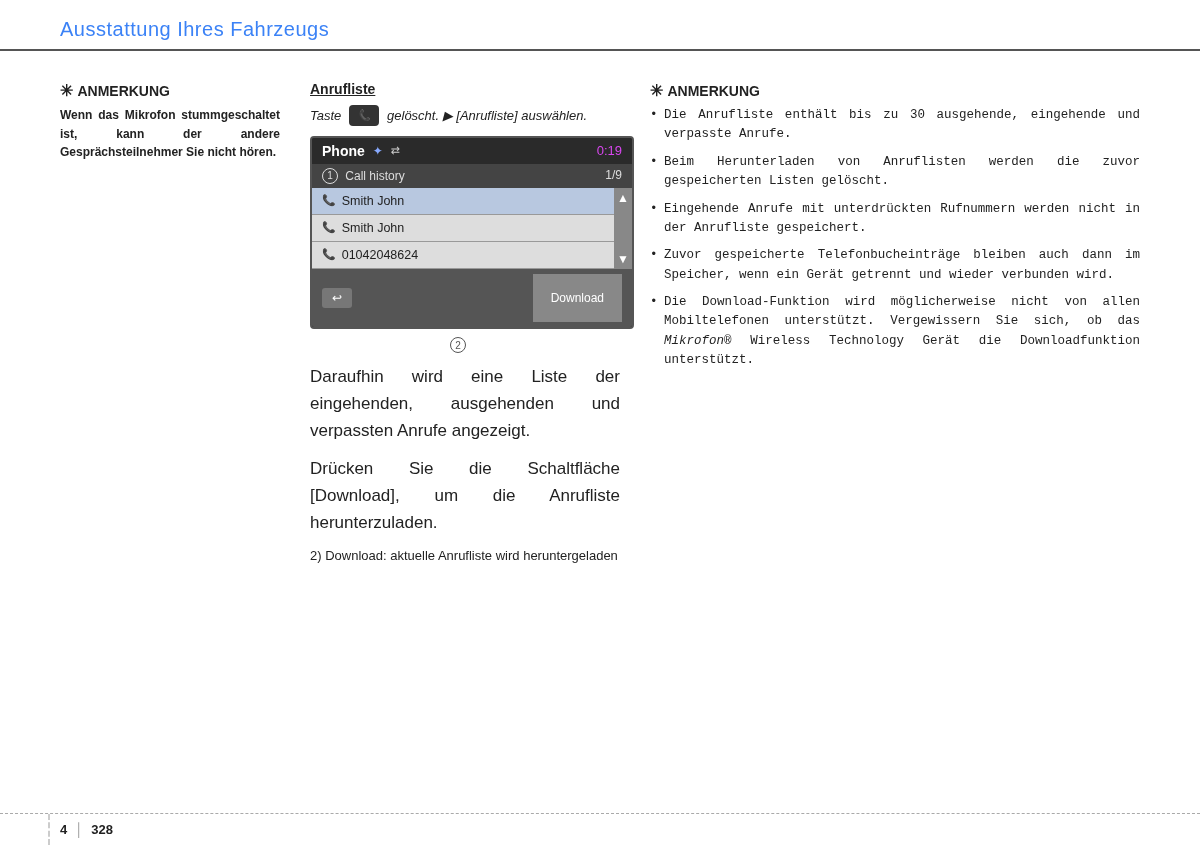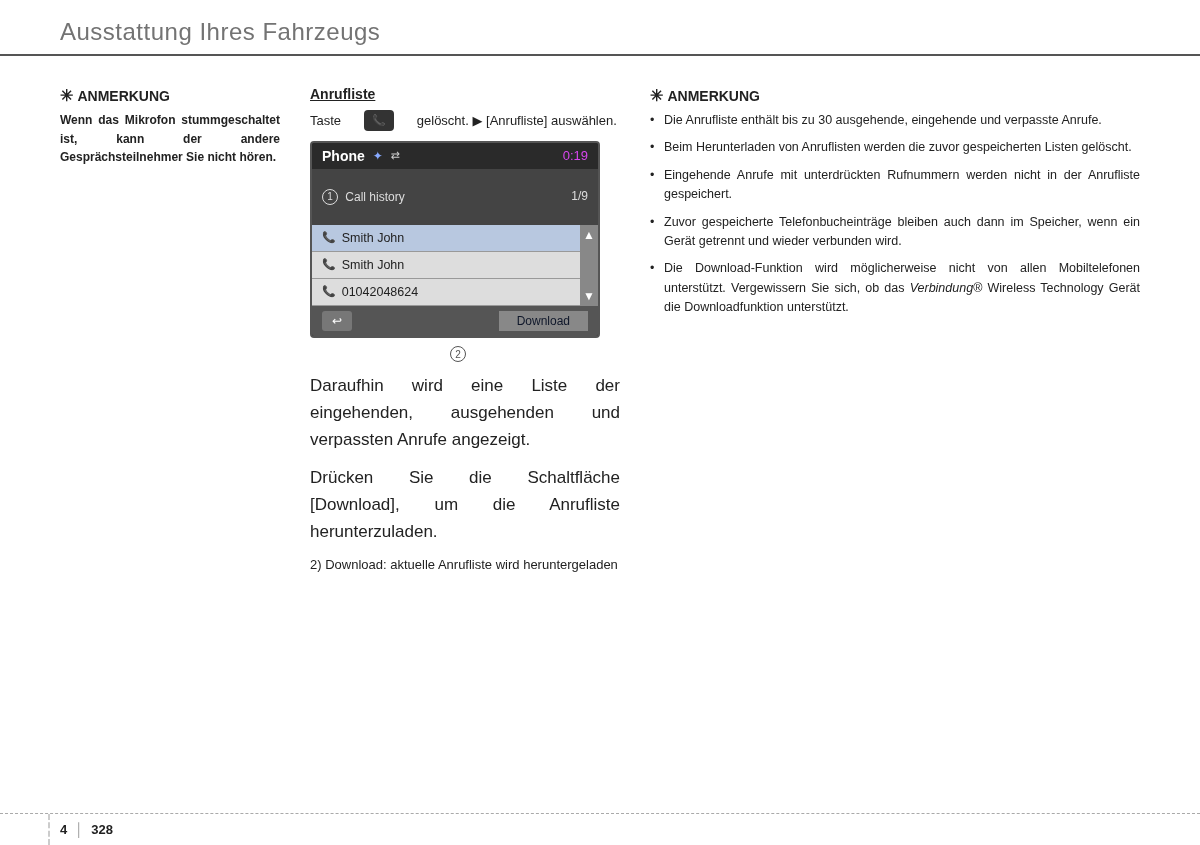--- a/index.html
+++ b/index.html
@@ -14,23 +14,23 @@
       overflow: hidden;
     }
 
     
     .page-header {
       padding: 18px 60px 8px 60px;
       border-bottom: 2px solid #555;
       margin-bottom: 0;
     }
     .page-header-title {
-      font-size: 24px;
+      font-size: 20px;
       font-weight: normal;
-      color: #737373;
+      color: #3b82f6;
       letter-spacing: 0.5px;
     }
 
     
     .content-area {
       padding: 30px 60px 20px 60px;
       display: flex;
       gap: 30px;
       height: calc(845px - 120px);
     }
@@ -78,43 +78,44 @@
       margin-bottom: 8px;
       text-decoration: underline;
     }
 
     .intro-text {
       font-size: 13px;
       line-height: 1.5;
       margin-bottom: 10px;
       display: flex;
       align-items: center;
-      gap: 23px;
+      gap: 8px;
       flex-wrap: wrap;
+      font-style: italic;
     }
 
     .phone-button-icon {
       background: #333;
       color: #fff;
       border-radius: 4px;
       padding: 2px 8px;
       font-size: 11px;
       display: inline-flex;
       align-items: center;
       gap: 3px;
     }
 
     
     .phone-ui {
       border: 2px solid #555;
       border-radius: 4px;
       overflow: hidden;
       margin-bottom: 16px;
       background: #2a2a2a;
-      width: 290px;
+      width: 324px;
     }
 
     .phone-header {
       background: #2a2a2a;
       color: #fff;
       display: flex;
       align-items: center;
       justify-content: space-between;
       padding: 5px 10px;
       font-size: 13px;
@@ -138,21 +139,21 @@
     }
     .phone-time {
       font-size: 13px;
       color: #d946ef;
     }
 
     
     .call-history-row {
       background: #444;
       color: #ddd;
-      padding: 20px 10px;
+      padding: 4px 10px;
       font-size: 12px;
       display: flex;
       justify-content: space-between;
     }
     .circle-num {
       display: inline-flex;
       align-items: center;
       justify-content: center;
       width: 16px;
       height: 16px;
@@ -212,23 +213,23 @@
     }
     .phone-back-btn {
       background: #777;
       color: #fff;
       border-radius: 3px;
       padding: 3px 10px;
       font-size: 12px;
     }
     .phone-download-btn {
       background: #888;
-      color: #0f172a;
+      color: #ffffff;
       border-radius: 0;
-      padding: 3px 18px;
+      padding: 17px 18px;
       font-size: 12px;
     }
 
     
     .body-text {
       font-size: 17px;
       line-height: 1.6;
       text-align: justify;
       margin-bottom: 10px;
     }
@@ -247,20 +248,21 @@
     }
     .sub-list-item {
       margin-bottom: 2px;
     }
 
     
     .note-bullets {
       list-style: none;
       padding: 0;
       margin: 0;
+      font-family: Liberation Mono, monospace;
     }
     .note-bullets li {
       font-size: 12.5px;
       line-height: 1.55;
       text-align: justify;
       padding-left: 14px;
       position: relative;
       margin-bottom: 8px;
     }
     .note-bullets li::before {
@@ -398,21 +400,21 @@
     <div class="note-block">
       <div class="note-title">
         <span class="note-asterisk">✳</span>
         <span>ANMERKUNG</span>
       </div>
       <ul class="note-bullets">
         <li>Die Anrufliste enthält bis zu 30 ausgehende, eingehende und verpasste Anrufe.</li>
         <li>Beim Herunterladen von Anruflisten werden die zuvor gespeicherten Listen gelöscht.</li>
         <li>Eingehende Anrufe mit unterdrückten Rufnummern werden nicht in der Anrufliste gespeichert.</li>
         <li>Zuvor gespeicherte Telefonbucheinträge bleiben auch dann im Speicher, wenn ein Gerät getrennt und wieder verbunden wird.</li>
-        <li>Die Download-Funktion wird möglicherweise nicht von allen Mobiltelefonen unterstützt. Vergewissern Sie sich, ob das <em>Verbindung</em>® Wireless Technology Gerät die Downloadfunktion unterstützt.</li>
+        <li>Die Download-Funktion wird möglicherweise nicht von allen Mobiltelefonen unterstützt. Vergewissern Sie sich, ob das <em>Mikrofon</em>® Wireless Technology Gerät die Downloadfunktion unterstützt.</li>
       </ul>
     </div>
   </div>
 
 </div>
 
 <div class="page-footer">
   <div class="footer-left-border"></div>
   <span class="footer-page-num">4</span>
   <span class="footer-separator">│</span>

